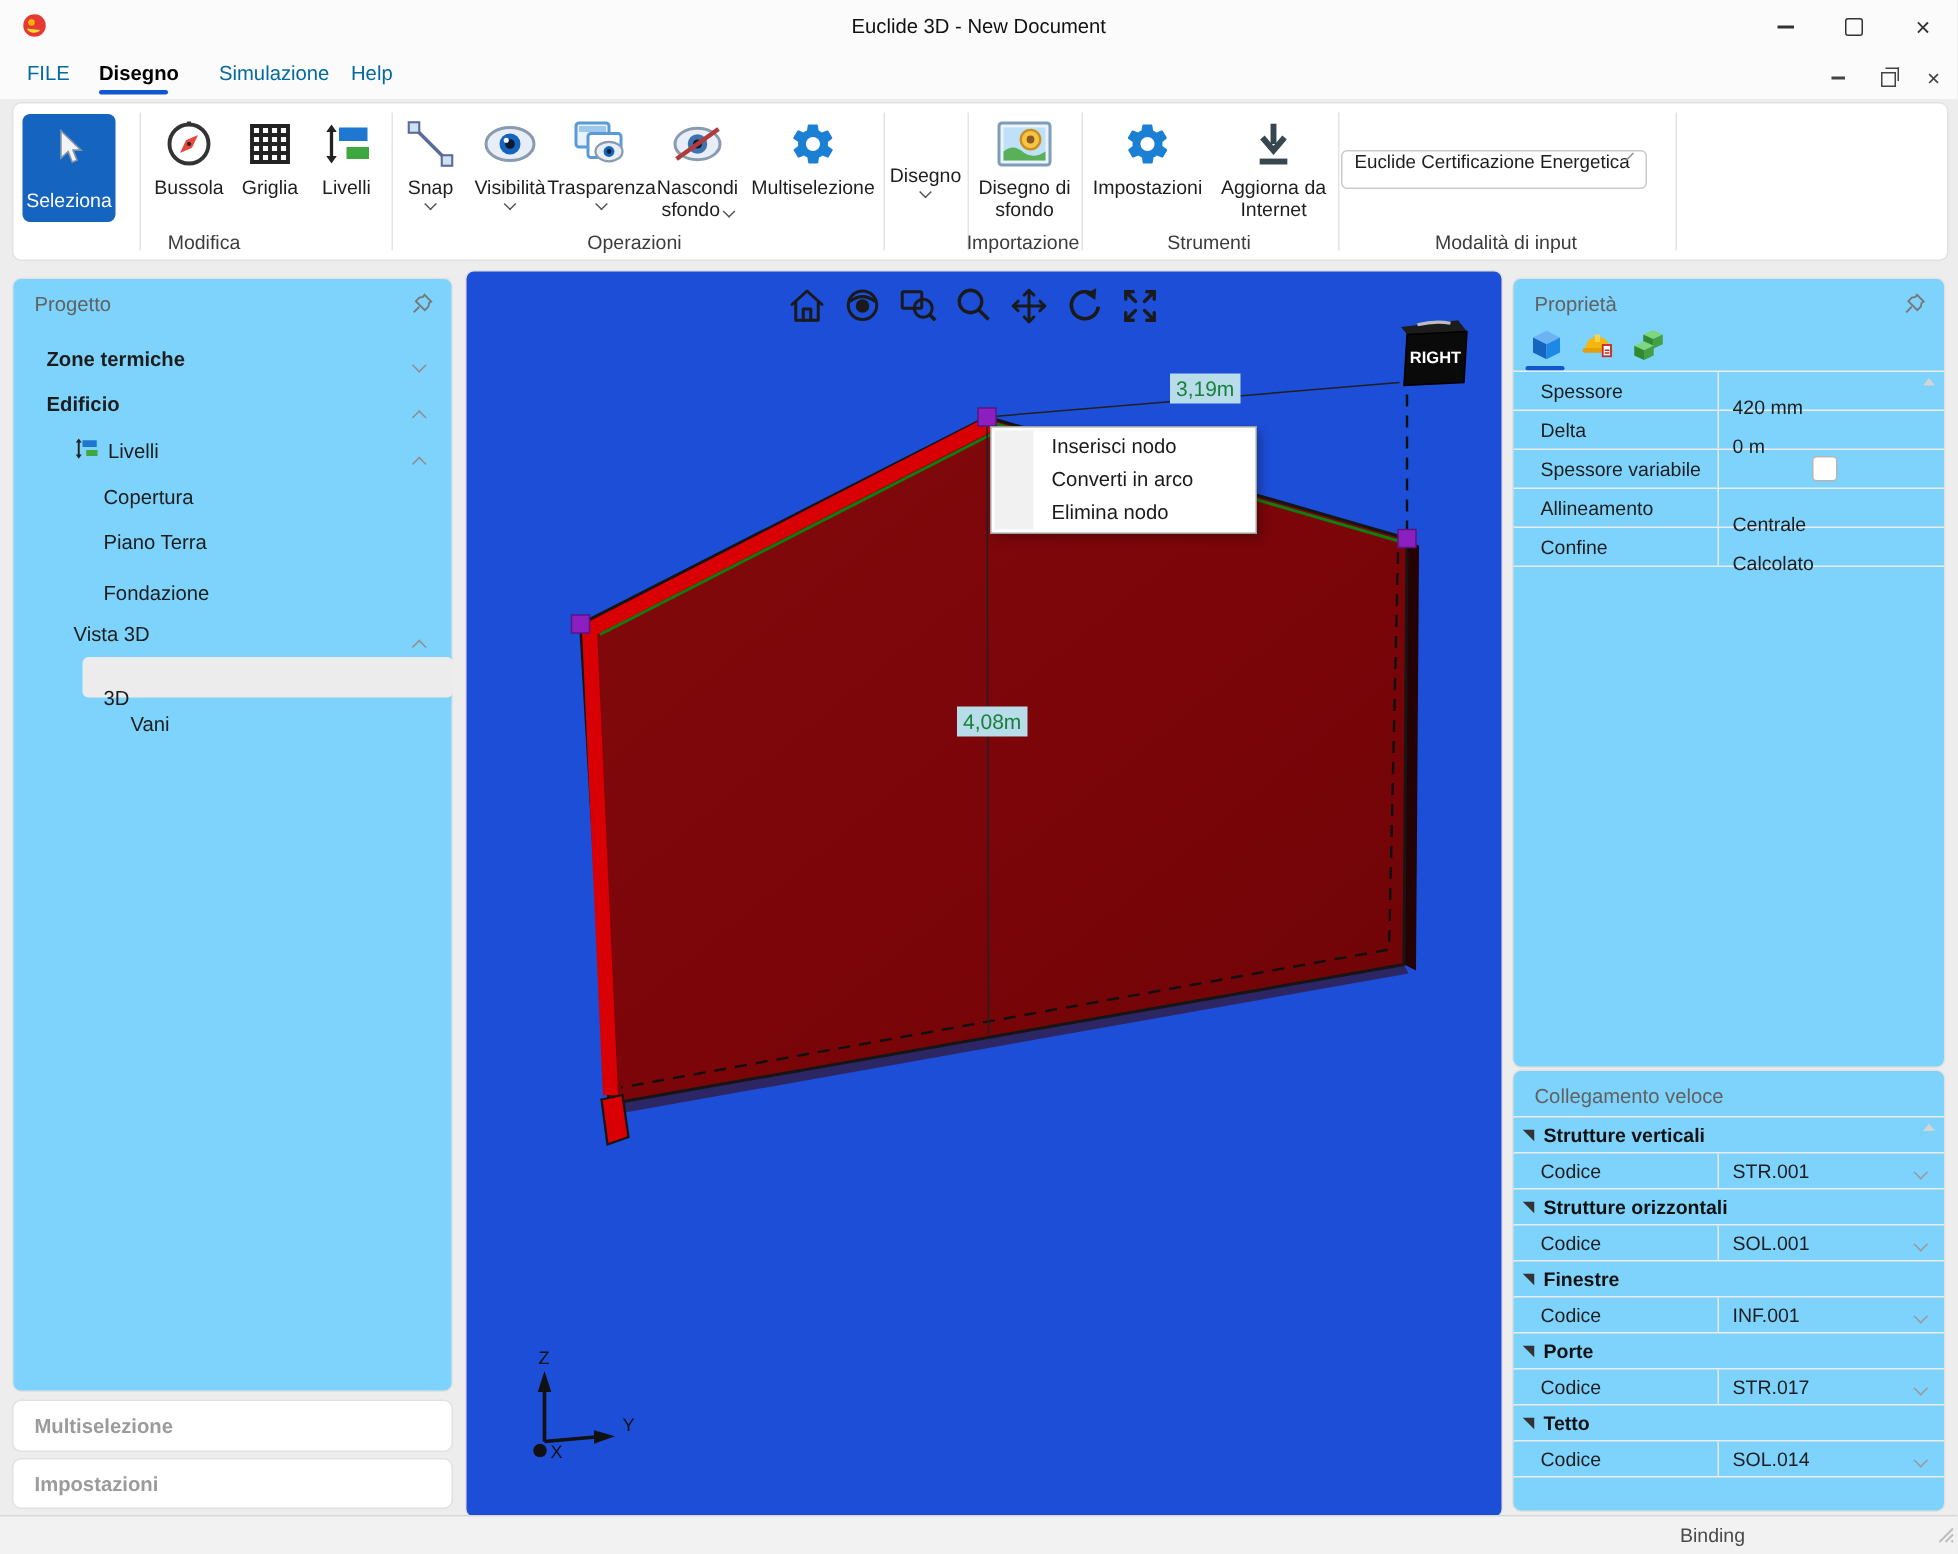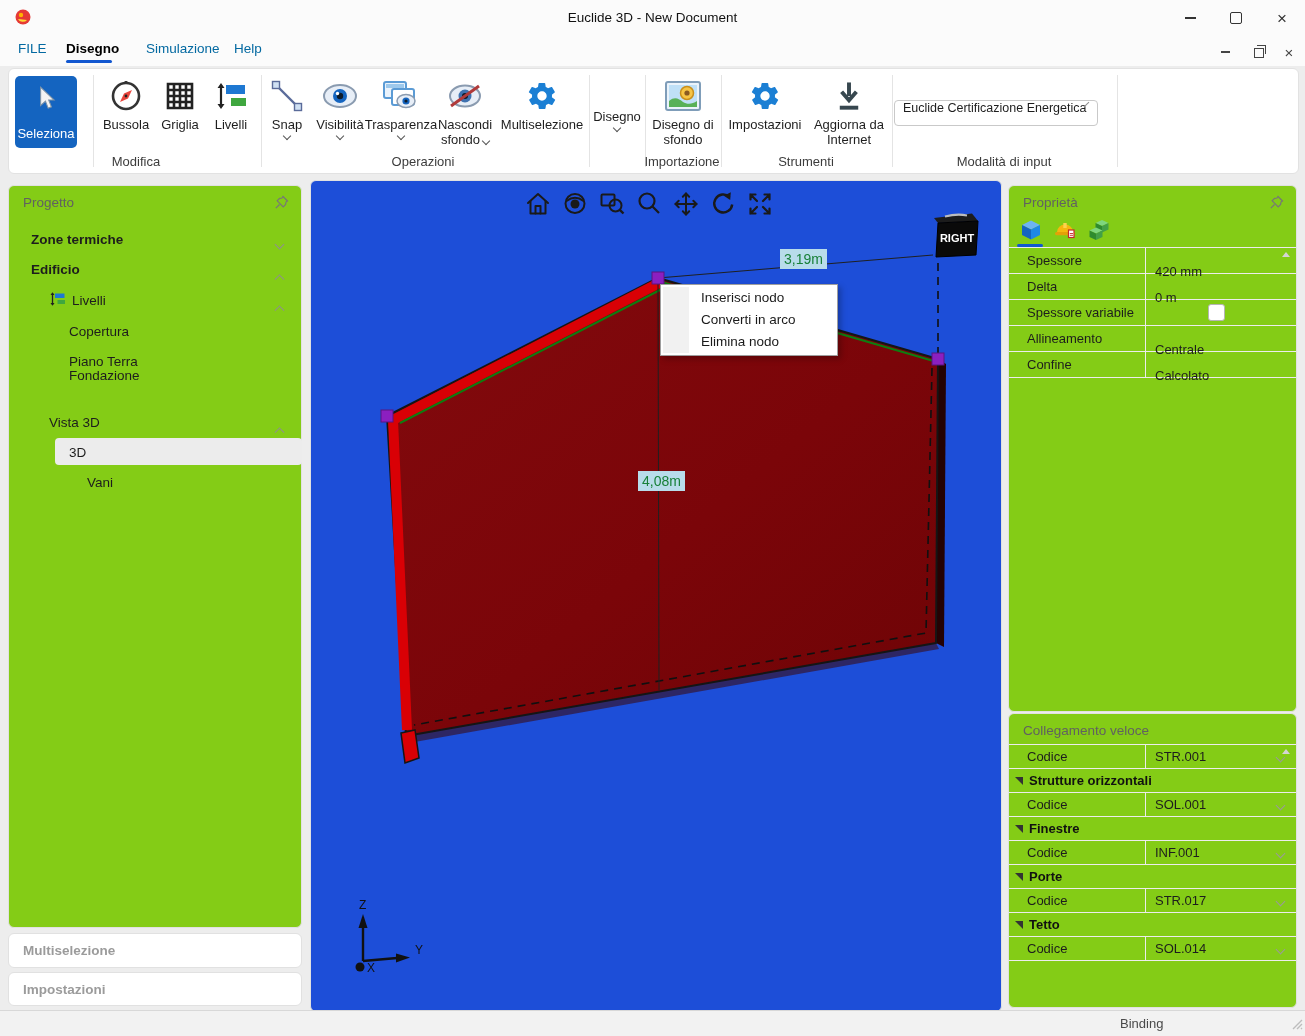--- a/index.html
+++ b/index.html
@@ -31,21 +31,21 @@
   .rb-item .rb-label{font-size:13px;color:#1e1e1e;text-align:center;line-height:15px;margin-top:2px;}
   .rb-group-label{position:absolute;top:85px;font-size:13px;color:#3c3c3c;text-align:center;transform:translateX(-50%);}
   #btn-seleziona{position:absolute;left:6px;top:7px;width:62px;height:72px;background:#1464c0;border-radius:5px;display:flex;flex-direction:column;align-items:center;justify-content:space-between;padding:9px 0 7px 0;box-sizing:border-box;}
   #btn-seleziona .rb-label{color:#fff;font-size:13px;}
   .chev{display:inline-block;width:6px;height:6px;border-right:1.5px solid #555;border-bottom:1.5px solid #555;transform:rotate(45deg);}
   .chev.up{transform:rotate(-135deg) translate(-2px,-2px);}
   .chev-sm{width:5px;height:5px;margin-top:1px;}
   #mode-select{position:absolute;left:885px;top:31px;width:204px;height:26px;border:1px solid #c9c9c9;border-radius:4px;background:#fff;display:flex;box-sizing:border-box;padding:0 10px 0 8px;justify-content:space-between;}
   #mode-select .val{font-size:12.5px;color:#1e1e1e;white-space:nowrap;}
   
-  .card{position:absolute;background:#84cc16;border:1px solid #e1e1e1;border-radius:6px;box-sizing:border-box;}
+  .card{position:absolute;background:#7dd3fc;border:1px solid #e1e1e1;border-radius:6px;box-sizing:border-box;}
   .panel-header{position:absolute;left:14px;top:9px;font-size:13.5px;color:#616161;}
   .pin{position:absolute;right:12px;top:9px;width:15px;height:15px;}
   
   .tree-row{position:absolute;height:26px;display:flex;align-items:center;font-size:13.5px;color:#1d1d1d;}
   .tree-row.bold{font-weight:600;}
   .tree-chev{position:absolute;right:18px;}
   .tree-chev .chev{border-color:#8f8f8f;}
   #tree-sel-bg{position:absolute;left:46px;top:252px;width:247px;height:27px;background:#ececec;border-radius:4px;}
   .collapsed-card{position:absolute;left:8px;width:294px;height:35px;background:#fff;border:1px solid #e1e1e1;border-radius:6px;box-sizing:border-box;display:flex;align-items:center;padding-left:14px;font-size:13.5px;font-weight:600;color:#9b9b9b;}
   
@@ -292,24 +292,24 @@
         <path d="M7 5 V27" stroke="#222" stroke-width="2.6"></path>
         <path d="M3 8 L7 2.5 L11 8 Z M3 24 L7 29.5 L11 24 Z" fill="#222"></path>
         <rect x="12" y="5" width="19" height="9" fill="#1e78d2"></rect>
         <rect x="17" y="18" width="15" height="8" fill="#3fa73f"></rect>
       </svg>
   </span>
   <div class="tree-row" style="left:63px;top:101px;">Livelli</div>
   <div class="tree-chev" style="top:111px;"><span class="chev up"></span></div>
   <div class="tree-row" style="left:60px;top:132px;">Copertura</div>
   <div class="tree-row" style="left:60px;top:162px;">Piano Terra</div>
-  <div class="tree-row" style="left:60px;top:176px;">Fondazione</div>
+  <div class="tree-row" style="left:60px;top:196px;">Fondazione</div>
   <div class="tree-row" style="left:40px;top:207px;margin-top:16px;">Vista 3D</div>
   <div class="tree-chev" style="top:233px;"><span class="chev up"></span></div>
-  <div class="tree-row" style="left:60px;top:253px;">3D</div>
+  <div class="tree-row" style="left:60px;top:266px;">3D</div>
   <div class="tree-row" style="left:40px;top:283px;margin-left:38px;">Vani</div>
 </div>
 
 <div class="collapsed-card" style="top:933px;">
   <span>Multiselezione</span>
 </div>
 <div class="collapsed-card" style="top:972px;height:34px;">
   <span>Impostazioni</span>
 </div>
 
@@ -492,20 +492,26 @@
       <div class="prop-label">Confine</div>
       <div class="prop-value">Calcolato</div>
     </div>
   </div>
 </div>
 
 <div class="card" style="left:1008px;top:713px;width:289px;height:295px;">
   <div class="panel-header">Collegamento veloce</div>
   <div class="scroll-up" style="top:35px;"></div>
   <div class="ql-table">
+    <div class="ql-sec">
+      <svg width="8" height="8" viewBox="0 0 8 8">
+          <polygon points="0,0 8,0 8,8" fill="#333"></polygon>
+        </svg>
+      <span>Strutture verticali</span>
+    </div>
     <div class="ql-row">
       <div class="ql-label">Codice</div>
       <div class="ql-value">STR.001</div>
       <span class="ql-chev"><span class="chev"></span></span>
     </div>
     <div class="ql-sec">
       <svg width="8" height="8" viewBox="0 0 8 8">
           <polygon points="0,0 8,0 8,8" fill="#333"></polygon>
         </svg>
       <span>Strutture orizzontali</span>

